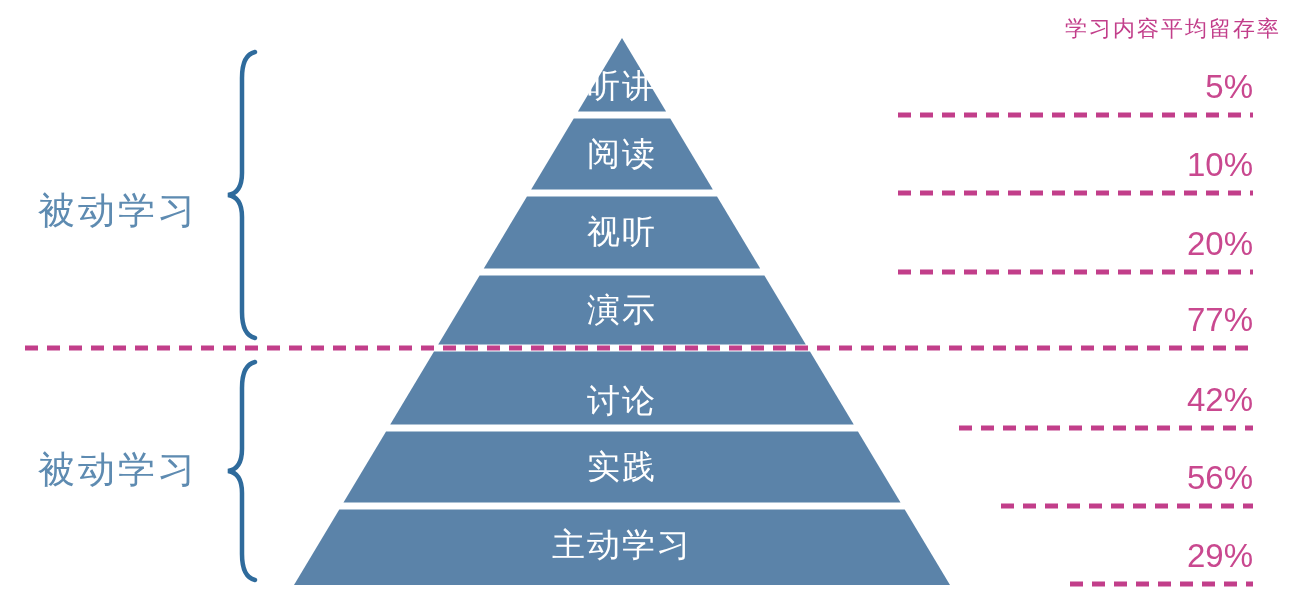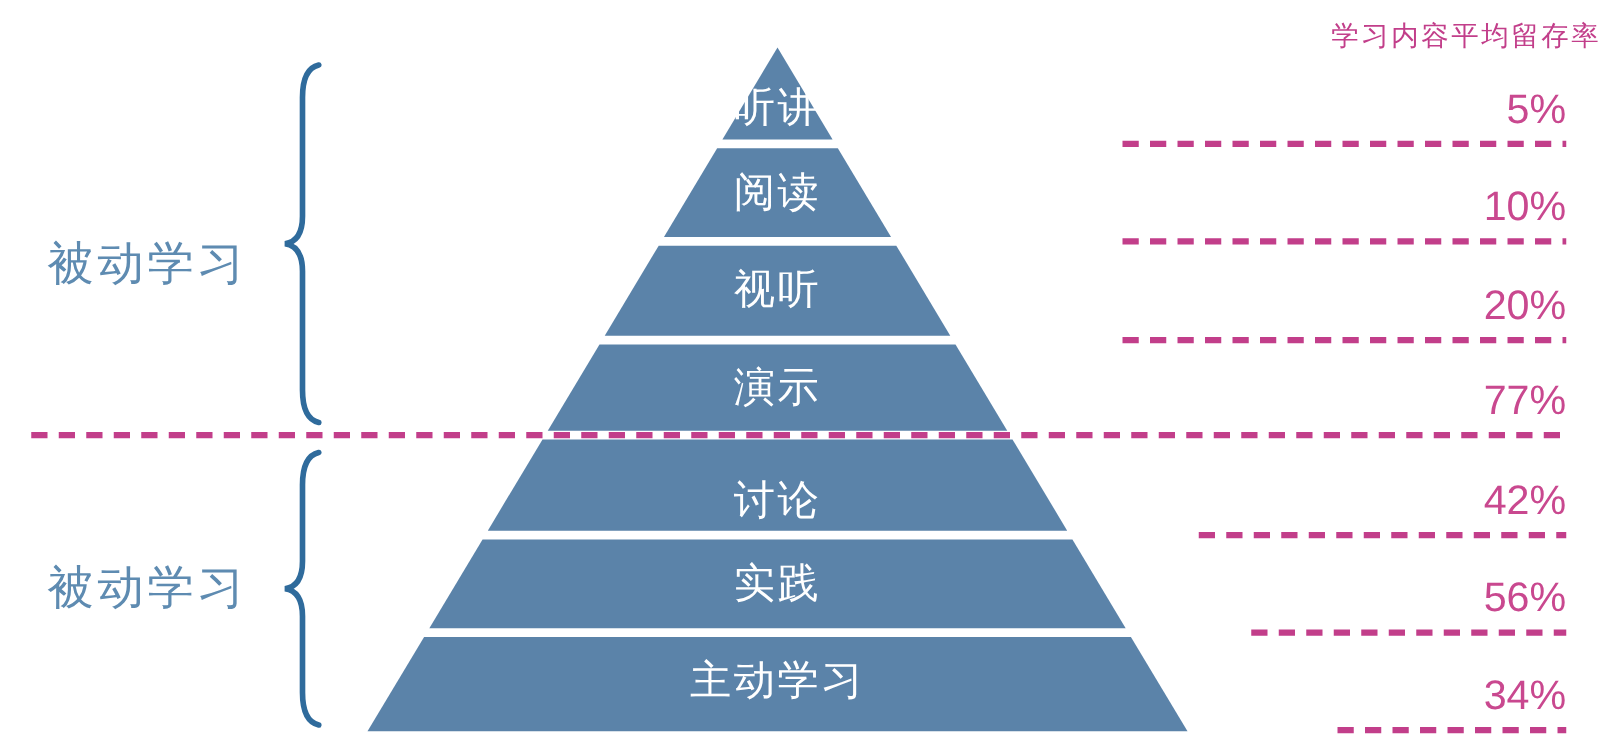--- a/index.html
+++ b/index.html
@@ -80,15 +80,15 @@
   <div class="group-label" style="top:211px">被动学习</div>
   <div class="group-label" style="top:470px">被动学习</div>
 
   <div class="retention-header">学习内容平均留存率</div>
   <div class="pct" style="top:87px">5%</div>
   <div class="pct" style="top:165px">10%</div>
   <div class="pct" style="top:244px">20%</div>
   <div class="pct" style="top:320px">77%</div>
   <div class="pct" style="top:400px">42%</div>
   <div class="pct" style="top:478px">56%</div>
-  <div class="pct" style="top:556px">34%</div>
+  <div class="pct" style="top:556px">29%</div>
 
 </div>
 
 </body></html>

